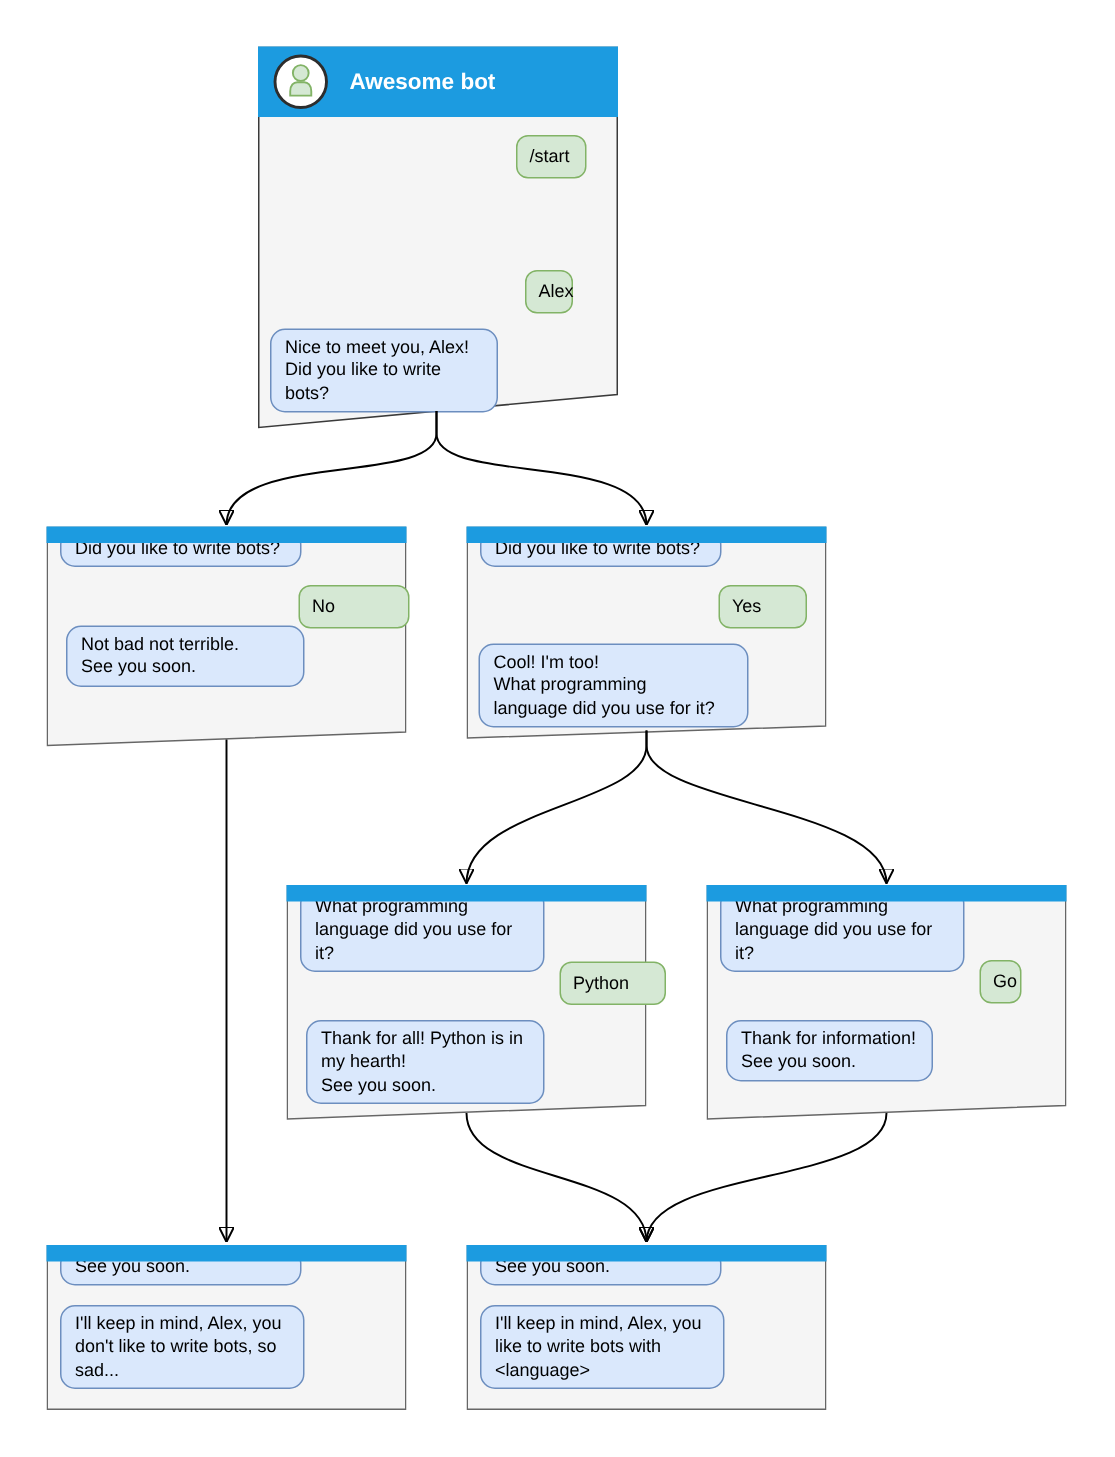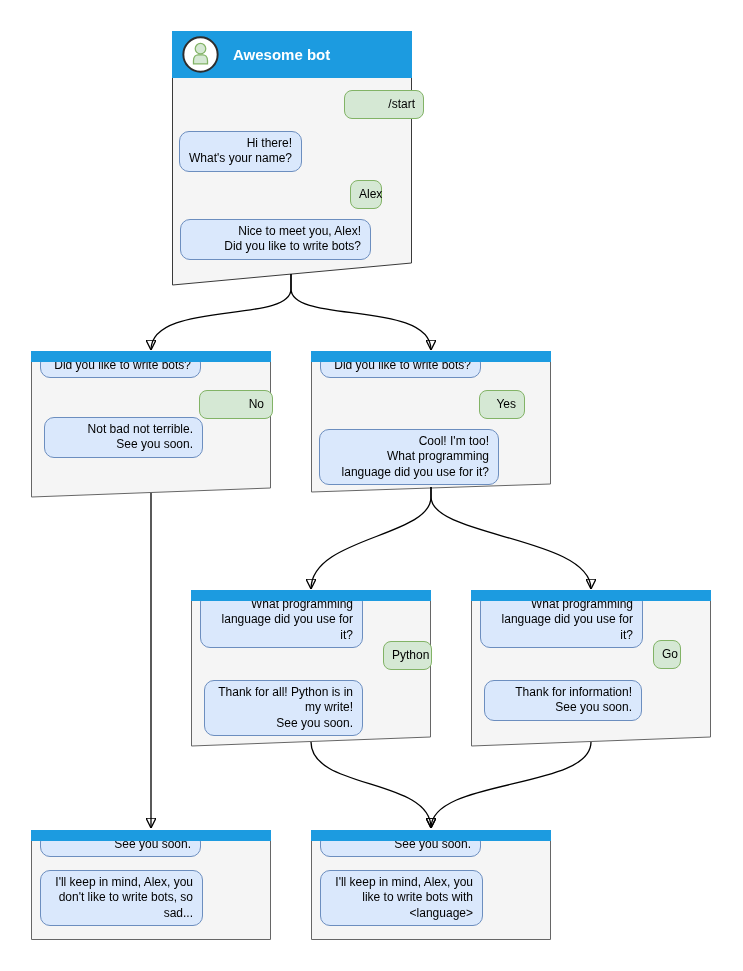--- a/index.html
+++ b/index.html
@@ -1,18 +1,18 @@
 <!DOCTYPE html>
 <html><head>
 <meta charset="utf-8">
 <style>
   html,body{margin:0;padding:0;background:#ffffff;}
   #canvas{position:relative;width:743px;height:971px;background:#ffffff;
           font-family:"Liberation Sans",sans-serif;overflow:hidden;}
-  .win{position:absolute;text-align:right;}
+  .win{position:absolute;}
   .win-bg{position:absolute;left:0;top:0;z-index:0;}
   .win-bg polygon{fill:#f5f5f5;stroke:#666666;stroke-width:1;}
   .win-bg polygon.root-frame{stroke:#3a3a3a;}
   .hdr{position:absolute;left:0;top:0;width:100%;height:11px;background:#1c9be0;z-index:2;}
   .hdr-root{height:47px;}
   .title{position:absolute;left:61px;top:0;line-height:47px;color:#ffffff;
          font-weight:bold;font-size:15px;white-space:nowrap;}
   .avatar{position:absolute;left:9px;top:4px;width:39px;height:39px;display:block;}
   .bubble{position:absolute;z-index:1;font-size:12px;line-height:1.28;color:#000000;
           white-space:pre-line;box-sizing:border-box;}
@@ -33,73 +33,71 @@
     <div class="hdr hdr-root">
       <span class="avatar">
         <svg viewBox="0 0 40 40" width="39" height="39">
           <circle cx="20" cy="20" r="17.6" fill="#ffffff" stroke="#2d2d2d" stroke-width="2"></circle>
           <path d="M12.8 29.5 L12.8 26.5 C12.8 22.3 15.2 20.3 17.6 20.3 L22.4 20.3 C24.8 20.3 27.2 22.3 27.2 26.5 L27.2 29.5 Z" fill="#d5e8d4" stroke="#82b366" stroke-width="1.3"></path>
           <circle cx="20" cy="14" r="5.4" fill="#d5e8d4" stroke="#82b366" stroke-width="1.3"></circle>
         </svg>
       </span>
       <span class="title">Awesome bot</span>
     </div>
-    <div class="bubble user" style="left:172px;top:59px;width:80px">/start</div>
-    <div class="bubble bot" style="left:7px;top:100px;width:123px">Hi there!
-What's your name?</div>
+    <div class="bubble user" style="left:172px;top:59px;width:47px">/start</div>
     <div class="bubble user" style="left:178px;top:149px;width:32px">Alex</div>
-    <div class="bubble bot" style="left:8px;top:188px;width:191px">Nice to meet you, Alex!
+    <div class="bubble bot" style="left:8px;top:188px;width:152px">Nice to meet you, Alex!
 Did you like to write bots?</div>
   </div>
 
   <div class="win" style="left:31px;top:351px;width:240px;height:147px">
     <svg class="win-bg" width="240" height="147">
       <polygon points="0.5,0.5 239.5,0.5 239.5,137 0.5,146"></polygon>
     </svg>
     <div class="hdr"></div>
     <div class="bubble bot" style="left:9px;top:2px;width:161px">Did you like to write bots?</div>
     <div class="bubble user" style="left:168px;top:39px;width:74px">No</div>
     <div class="bubble bot" style="left:13px;top:66px;width:159px">Not bad not terrible.
 See you soon.</div>
   </div>
 
   <div class="win" style="left:311px;top:351px;width:240px;height:142px">
     <svg class="win-bg" width="240" height="142">
       <polygon points="0.5,0.5 239.5,0.5 239.5,133 0.5,141"></polygon>
     </svg>
     <div class="hdr"></div>
     <div class="bubble bot" style="left:9px;top:2px;width:161px">Did you like to write bots?</div>
-    <div class="bubble user" style="left:168px;top:39px;width:46px">Yes</div>
+    <div class="bubble user" style="left:168px;top:39px;width:59px">Yes</div>
     <div class="bubble bot" style="left:8px;top:78px;width:180px">Cool! I'm too!
 What programming
 language did you use for it?</div>
   </div>
 
   <div class="win" style="left:191px;top:590px;width:240px;height:157px">
     <svg class="win-bg" width="240" height="157">
       <polygon points="0.5,0.5 239.5,0.5 239.5,147 0.5,156"></polygon>
     </svg>
     <div class="hdr"></div>
     <div class="bubble bot" style="left:9px;top:2px;width:163px">What programming
 language did you use for it?</div>
-    <div class="bubble user" style="left:192px;top:51px;width:49px">Python</div>
+    <div class="bubble user" style="left:182px;top:51px;width:71px">Python</div>
     <div class="bubble bot" style="left:13px;top:90px;width:159px">Thank for all! Python is in
-my write!
+my hearth!
 See you soon.</div>
   </div>
 
   <div class="win" style="left:471px;top:590px;width:240px;height:157px">
     <svg class="win-bg" width="240" height="157">
       <polygon points="0.5,0.5 239.5,0.5 239.5,147 0.5,156"></polygon>
     </svg>
     <div class="hdr"></div>
     <div class="bubble bot" style="left:9px;top:2px;width:163px">What programming
 language did you use for it?</div>
     <div class="bubble user" style="left:182px;top:50px;width:28px">Go</div>
-    <div class="bubble bot" style="left:13px;top:90px;width:158px">Thank for information!
+    <div class="bubble bot" style="left:13px;top:90px;width:138px">Thank for information!
 See you soon.</div>
   </div>
 
   <div class="win" style="left:31px;top:830px;width:240px;height:110px">
     <svg class="win-bg" width="240" height="110">
       <polygon points="0.5,0.5 239.5,0.5 239.5,109.5 0.5,109.5"></polygon>
     </svg>
     <div class="hdr"></div>
     <div class="bubble bot" style="left:9px;top:2px;width:161px">See you soon.</div>
     <div class="bubble bot" style="left:9px;top:40px;width:163px">I'll keep in mind, Alex, you

